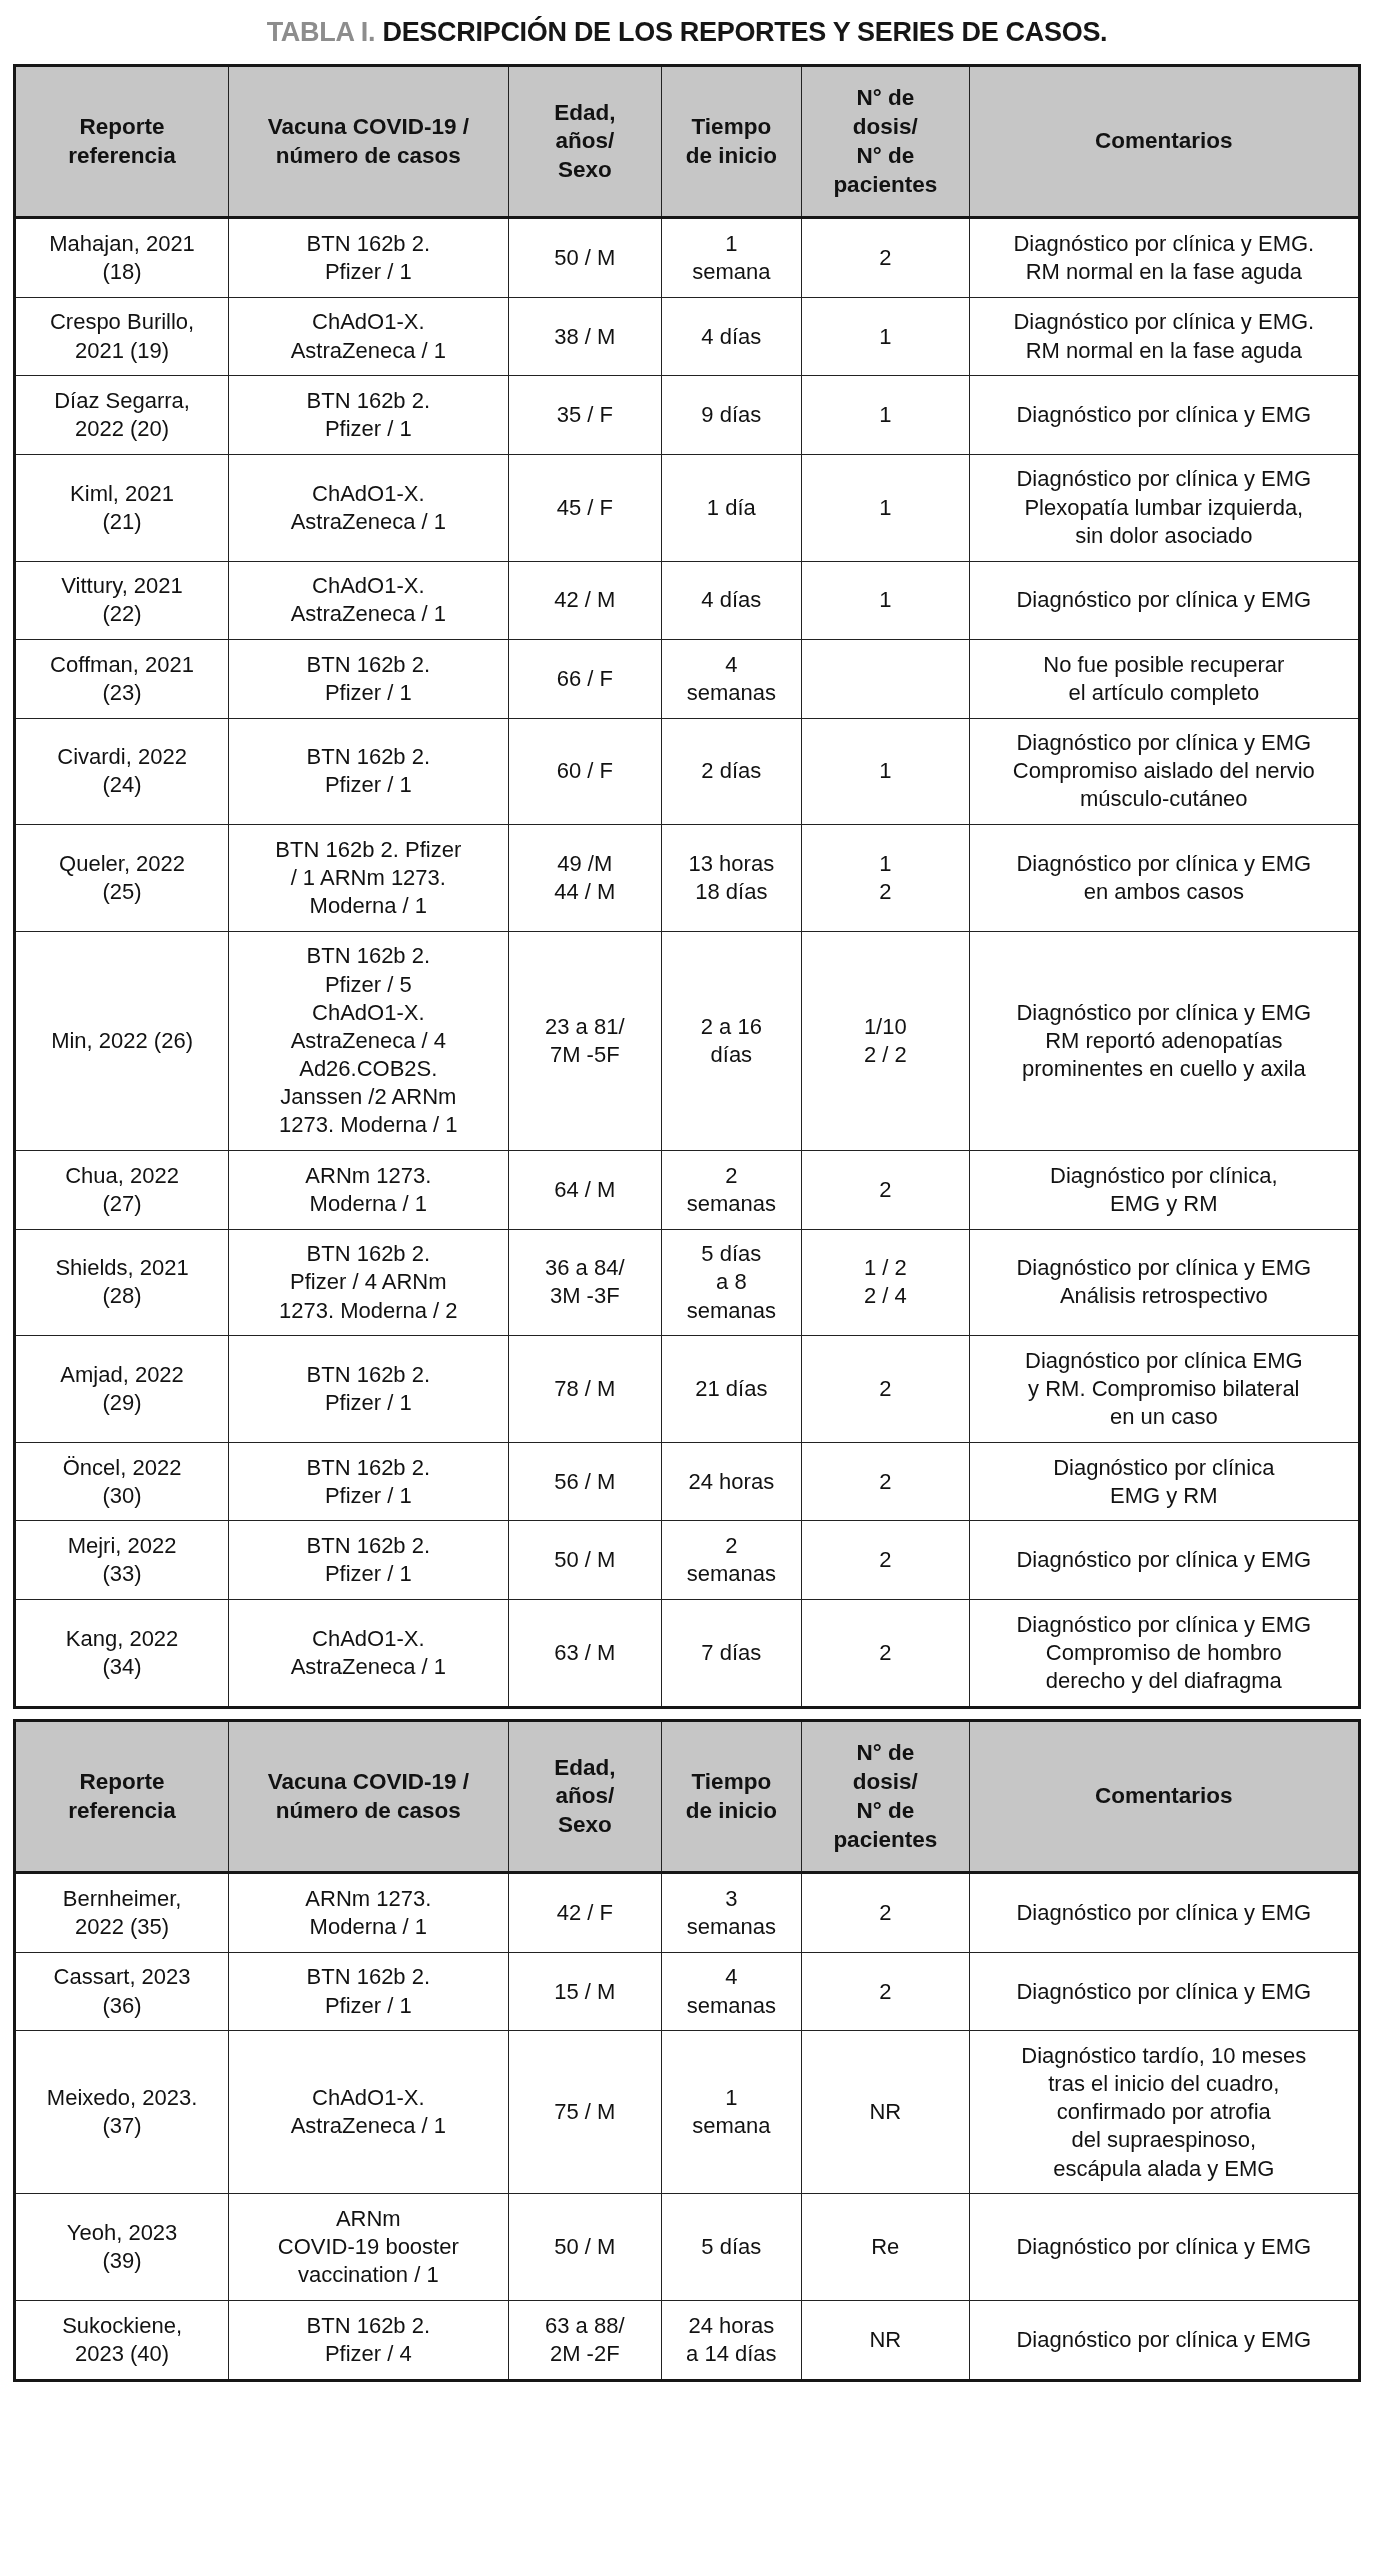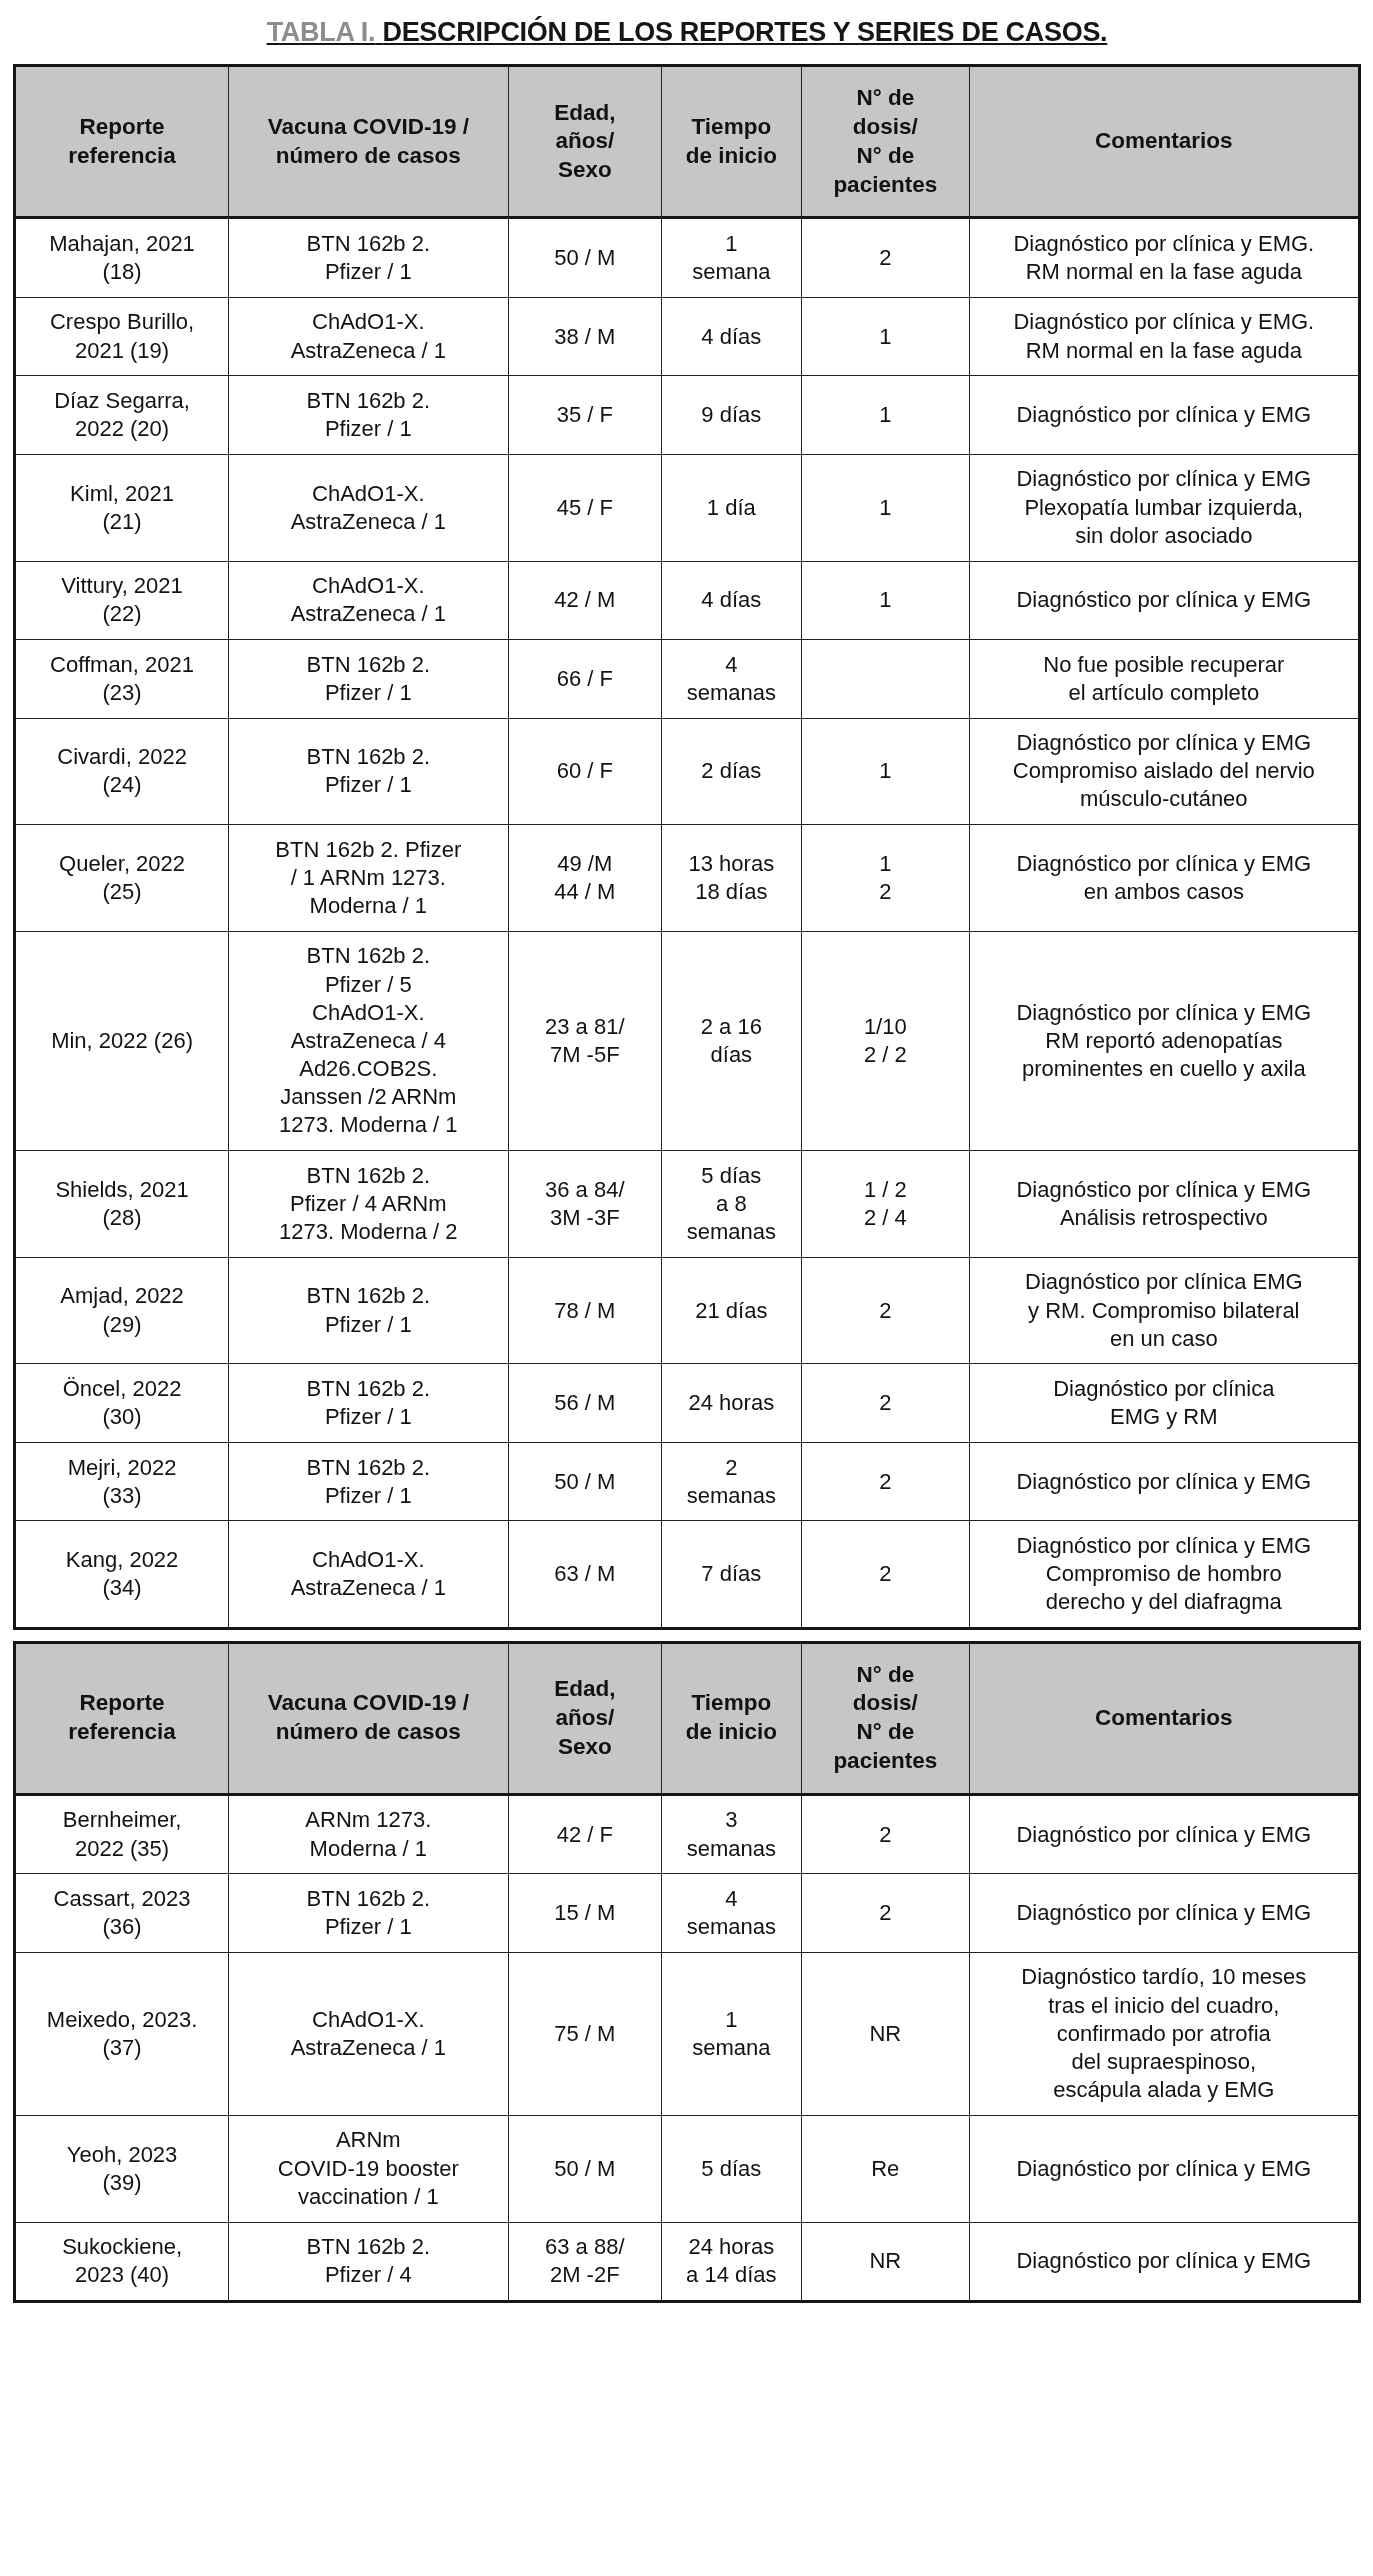--- a/index.html
+++ b/index.html
@@ -16,21 +16,20 @@
     background: #ffffff;
   }
   .title {
     text-align: center;
     font-size: 27px;
     font-weight: bold;
     font-stretch: condensed;
     letter-spacing: -0.3px;
     margin: 6.6px 0 16px 0;
     color: #161616;
-    text-decoration: underline;
   }
   .title .title-label { color: #8d8d8d; }
 
   table.cases {
     width: 100%;
     border-collapse: collapse;
     table-layout: fixed;
     border: 3.3px solid #161616;
   }
   table.cases + table.cases { margin-top: 10.6px; }
@@ -213,20 +212,32 @@
 7M -5F</td>
     <td>2 a 16
 días</td>
     <td>1/10
 2 / 2</td>
     <td>Diagnóstico por clínica y EMG
 RM reportó adenopatías
 prominentes en cuello y axila</td>
   </tr>
 
+  <tr>
+    <td>Chua, 2022
+(27)</td>
+    <td>ARNm 1273.
+Moderna / 1</td>
+    <td>64 / M</td>
+    <td>2
+semanas</td>
+    <td>2</td>
+    <td>Diagnóstico por clínica,
+EMG y RM</td>
+  </tr>
 
   <tr>
     <td>Shields, 2021
 (28)</td>
     <td>BTN 162b 2.
 Pfizer / 4 ARNm
 1273. Moderna / 2</td>
     <td>36 a 84/
 3M -3F</td>
     <td>5 días

